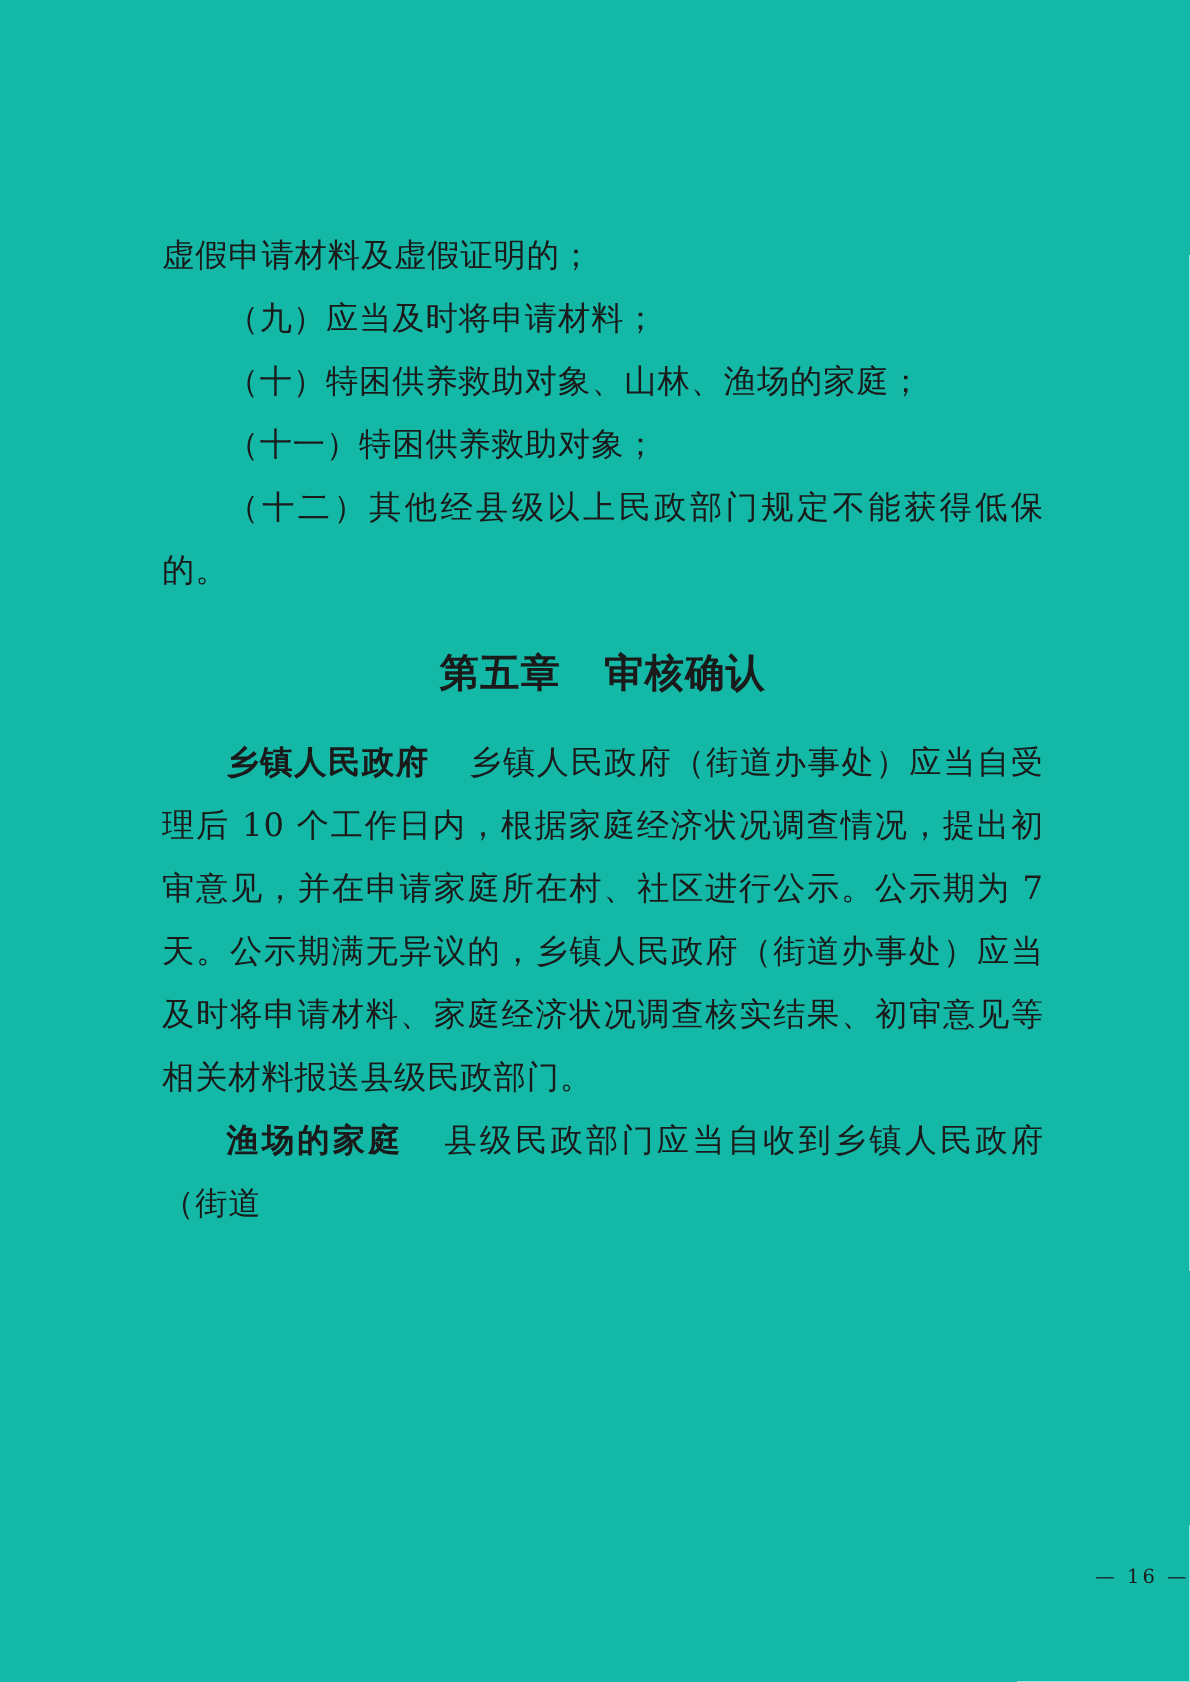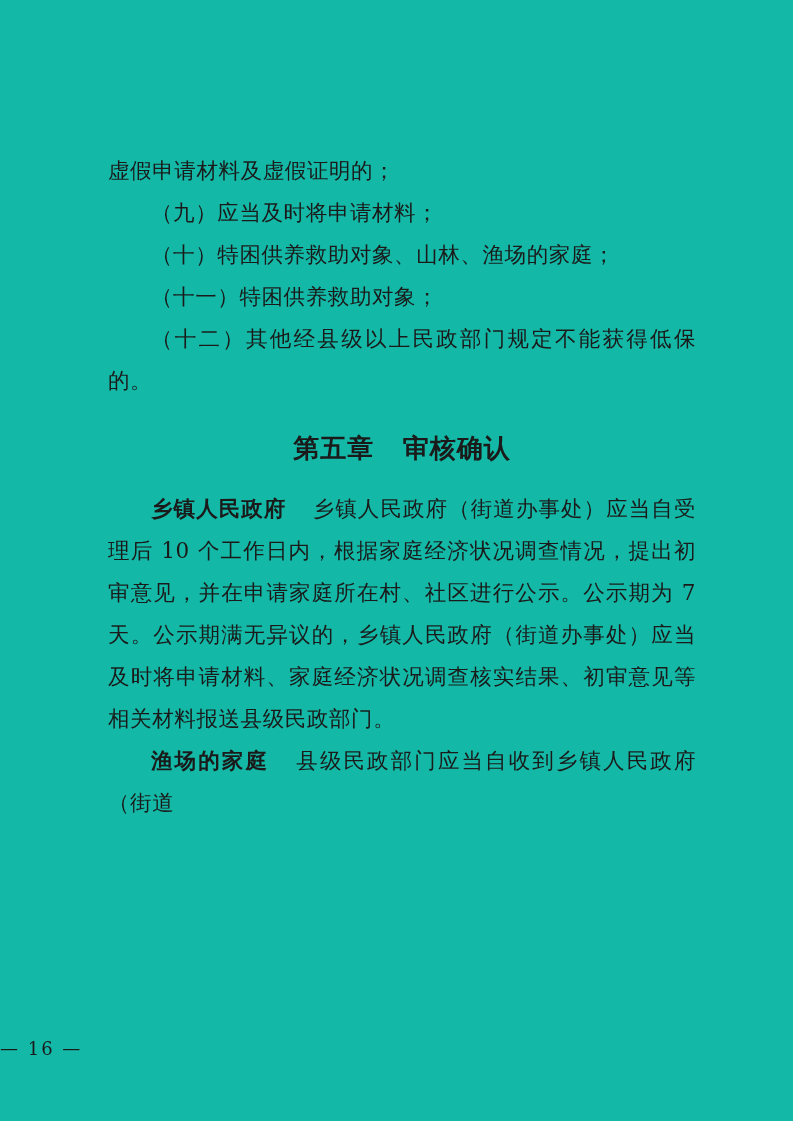--- a/index.html
+++ b/index.html
@@ -56,22 +56,22 @@
   }
   .art-gap {
     display: inline-block;
     width: 1.2em;
   }
   .footer {
     position: absolute;
     left: 0;
     right: 0;
     bottom: 62px;
-    text-align: left;
-    font-size: 18px;
+    text-align: right;
+    font-size: 13px;
     letter-spacing: 2px;
     color: #1a1a1a;
     font-family: "DejaVu Serif", "Liberation Serif", serif;
     margin-top: 15px;
   }
 </style>
 </head>
 <body>
 
 <div class="page">

